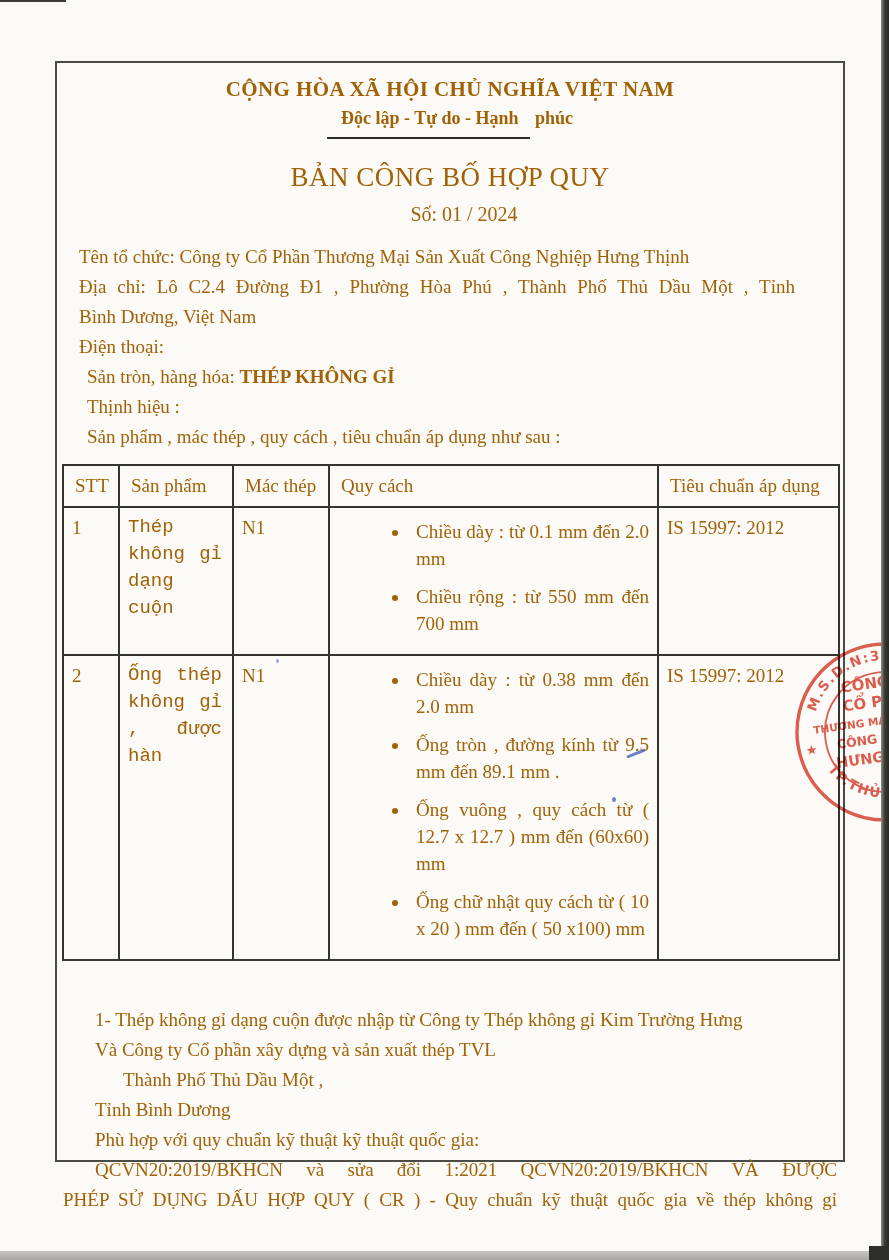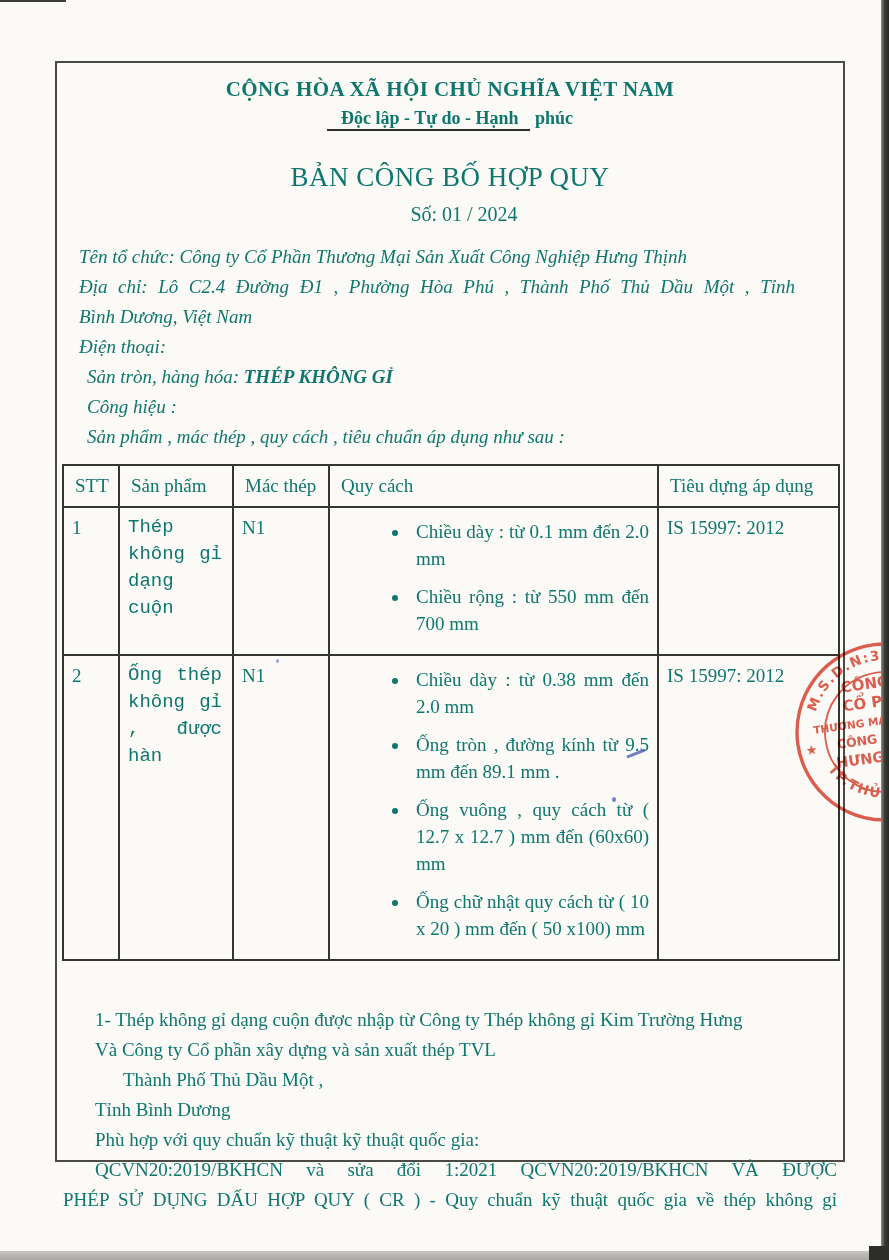--- a/index.html
+++ b/index.html
@@ -1,44 +1,44 @@
 <!DOCTYPE html>
 <html><head>
 <meta charset="utf-8">
 <style>
   html,body{margin:0;padding:0;}
   body{width:889px;height:1260px;overflow:hidden;background:#e8e7e3;}
   .page{
     position:relative;width:889px;height:1260px;overflow:hidden;
     background:#fbfaf6;
     font-family:"Liberation Serif","DejaVu Serif",serif;
-    color:#0f766e;
+    color:#a16207;
   }
   
   .edge-right{position:absolute;top:0;left:881px;width:8px;height:1260px;z-index:40;
     background:linear-gradient(90deg,#8d8d86 0%,#3c3c36 45%,#262622 100%);}
   .edge-bottom{position:absolute;left:0;top:1251px;width:889px;height:9px;z-index:39;
     background:linear-gradient(180deg,#c6c5c1,#a9a8a4);}
   .edge-topleft{position:absolute;left:0;top:0;width:66px;height:2px;background:#3a3a36;z-index:39;}
   .corner-br{position:absolute;left:869px;top:1246px;width:20px;height:14px;background:#2e2e29;z-index:41;}
 
   .frame{
     position:absolute;left:55px;top:61px;width:786px;height:1097px;
     border:2px solid #4b4b46;z-index:2;
   }
   .inner{position:relative;width:100%;height:100%;font-size:19px;line-height:30px;}
 
   .center{text-align:center;}
   .nat-title{margin-top:12px;font-weight:bold;font-size:21px;line-height:28px;letter-spacing:.4px;}
   .motto{margin-top:2px;font-weight:bold;font-size:18px;line-height:27px;}
-  .motto-u{border-bottom:2px solid #2c2c29;padding:0 12px 1px 14px;}
+  .motto-u{border-bottom:2px solid #2c2c29;padding:0 12px 9px 14px;}
   .doc-title{margin-top:27px;font-weight:normal;font-size:27px;line-height:36px;letter-spacing:.5px;}
   .doc-number{margin-top:5px;font-size:20px;line-height:28px;padding-left:28px;}
 
-  .info{margin:14px 48px 0 22px;font-style:italic;}
+  .info{margin:14px 48px 0 22px;}
   .just-last{text-align:justify;text-align-last:justify;}
   .ind{margin-left:8px;}
   .bold{font-weight:bold;}
 
   table.spec{
     border-collapse:collapse;table-layout:fixed;
     margin:12px 0 0 5px;width:776px;
     font-size:19px;line-height:27px;
   }
   table.spec th,table.spec td{
@@ -85,39 +85,39 @@
 
       <div class="center doc-title">BẢN CÔNG BỐ HỢP QUY</div>
       <div class="center doc-number">Số: 01 / 2024</div>
 
       <div class="info">
         <div>Tên tổ chức: Công ty Cổ Phần Thương Mại Sản Xuất Công Nghiệp Hưng Thịnh</div>
         <div class="just-last">Địa chỉ: Lô C2.4 Đường Đ1 , Phường Hòa Phú , Thành Phố Thủ Dầu Một , Tỉnh</div>
         <div>Bình Dương, Việt Nam</div>
         <div>Điện thoại:</div>
         <div class="ind"><span>Sản tròn, hàng hóa: </span><span class="bold">THÉP KHÔNG GỈ</span></div>
-        <div class="ind">Công hiệu :</div>
+        <div class="ind">Thịnh hiệu :</div>
         <div class="ind">Sản phẩm , mác thép , quy cách , tiêu chuẩn áp dụng như sau :</div>
       </div>
 
       <table class="spec">
         <colgroup>
           <col style="width:56px">
             <col style="width:114px">
             <col style="width:96px">
             <col style="width:329px">
             <col style="width:181px">
         </colgroup>
         <thead>
           <tr>
             <th class="c-stt">STT</th>
             <th>Sản phẩm</th>
             <th>Mác thép</th>
             <th>Quy cách</th>
-            <th>Tiêu dựng áp dụng</th>
+            <th>Tiêu chuẩn áp dụng</th>
           </tr>
         </thead>
         <tbody>
           <tr class="r1">
             <td class="c-stt">1</td>
             <td class="c-sp">
                 <div>Thép không gỉ dạng cuộn</div>
               </td>
             <td class="c-mt">N1</td>
             <td class="c-qc">

